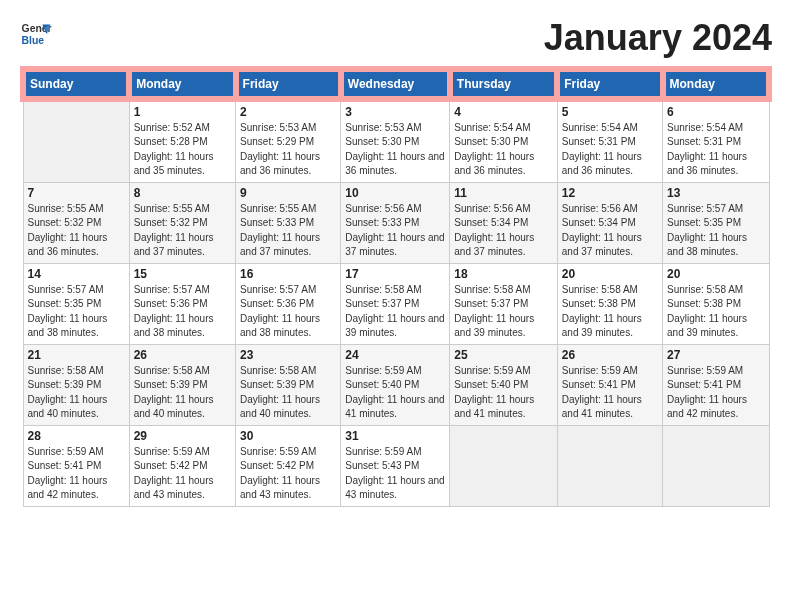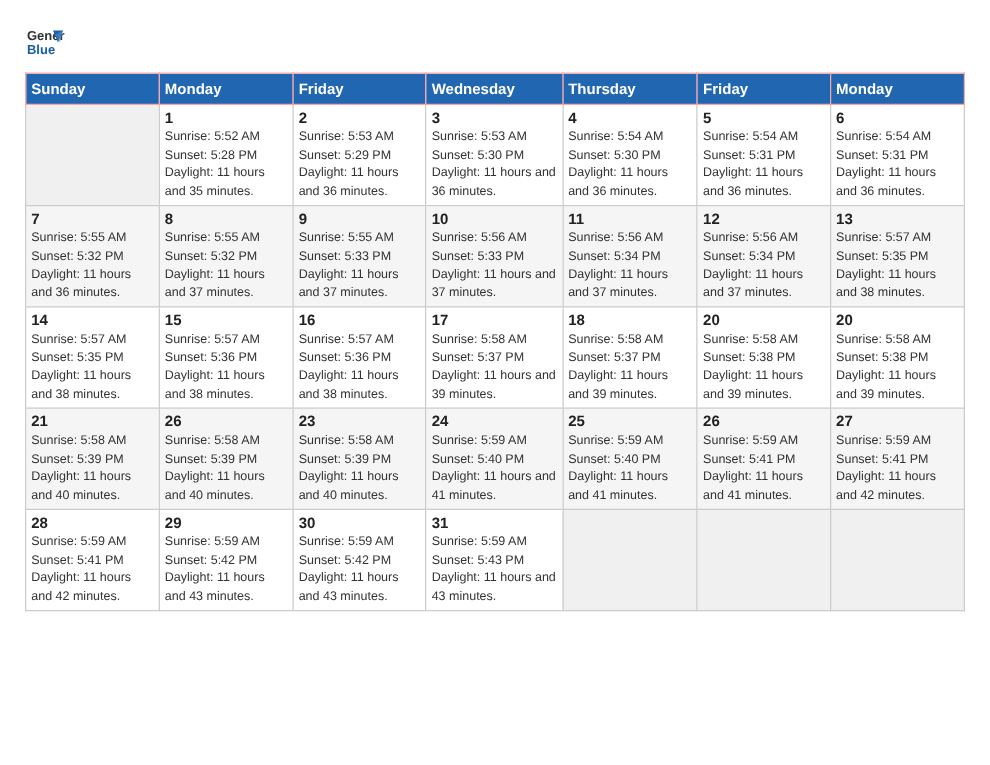--- a/index.html
+++ b/index.html
@@ -48,21 +48,21 @@
       border-collapse: collapse;
       font-size: 10.5px;
     }
     thead tr th {
       background-color: #2166b0;
       color: #fff;
       padding: 5px 4px;
       font-size: 12px;
       font-weight: bold;
       text-align: left;
-      border: 1px solid #fca5a5;
+      border: 6px solid #fca5a5;
     }
     tbody tr td {
       vertical-align: top;
       border: 1px solid #ccc;
       padding: 3px 4px;
       width: 113px;
       min-height: 70px;
       background: #fff;
     }
     tbody tr:nth-child(even) td {
@@ -91,20 +91,21 @@
   <div class="header-row">
     <div class="logo">
       <svg class="logo-icon" viewBox="0 0 40 40">
         <text x="2" y="18" font-size="13" font-weight="bold" fill="#333">General</text>
         <text x="2" y="32" font-size="13" font-weight="bold" fill="#1a5fa8">Blue</text>
         <polygon points="28,8 38,8 33,20" fill="#1a5fa8"></polygon>
         <polygon points="30,12 38,8 35,20" fill="#4a90d9" opacity="0.6"></polygon>
       </svg>
     </div>
     <div class="title-block">
+      <div class="cal-title">January 2024</div>
     </div>
   </div>
 
   <table>
     <thead>
       <tr>
         <th>Sunday</th>
         <th>Monday</th>
         <th>Friday</th>
         <th>Wednesday</th>

